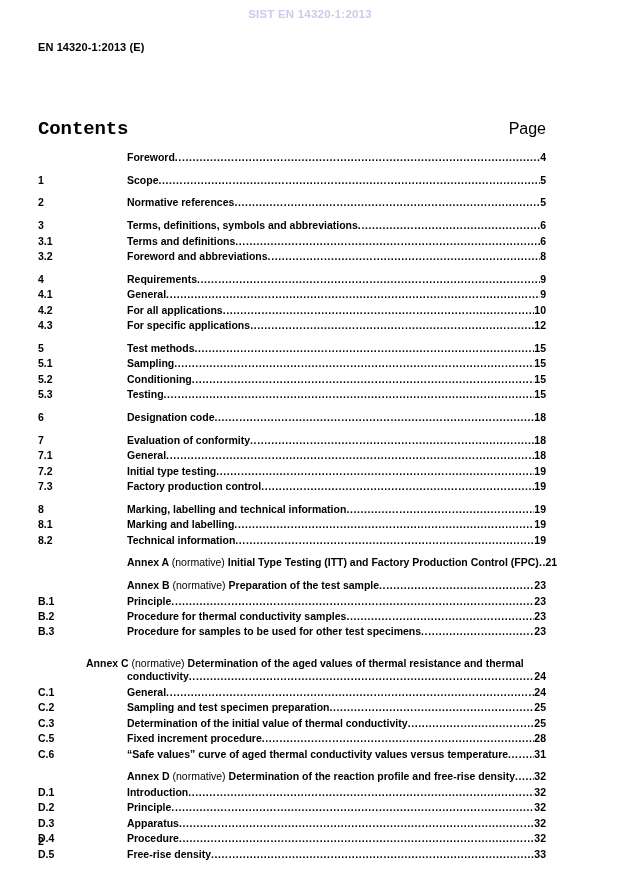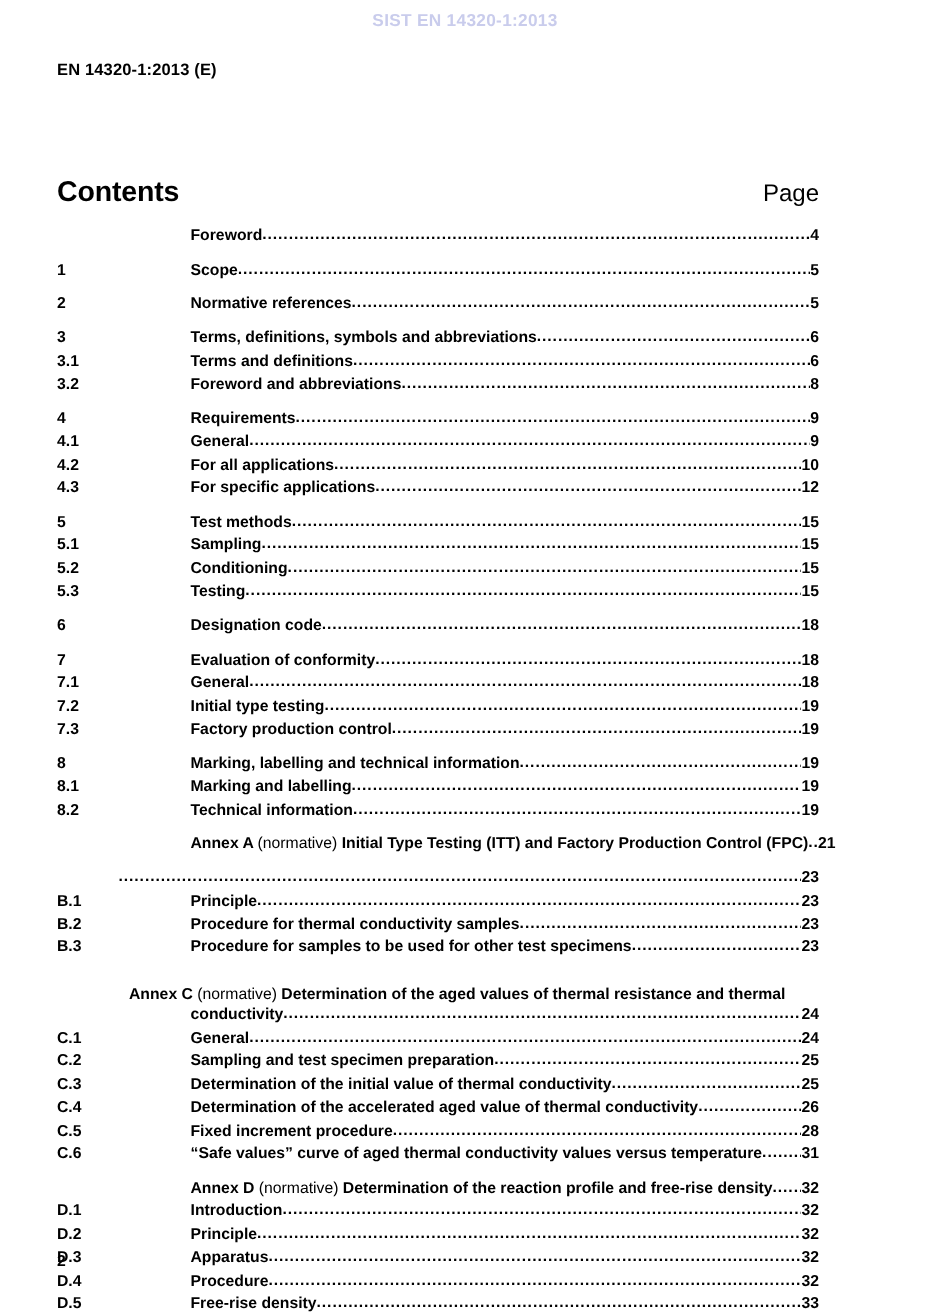--- a/index.html
+++ b/index.html
@@ -53,20 +53,21 @@
     left: 38px;
     width: 508px;
     display: flex;
     align-items: baseline;
     justify-content: space-between;
   }
   .contents-title {
     font-size: 19px;
     font-weight: bold;
     letter-spacing: -0.1px;
+    font-family: Liberation Mono, monospace;
   }
   .page-label {
     font-size: 16px;
     font-weight: normal;
   }
 
   
   .toc {
     position: absolute;
     top: 152px;
@@ -299,20 +300,21 @@
         <span class="pg">19</span>
       </div>
       <div class="toc-entry gap-before">
         <span class="num empty"></span>
         <span class="title-cell"><span>Annex A </span><span class="reg">(normative)</span><span>  Initial Type Testing (ITT) and Factory Production Control (FPC)</span></span>
         <span class="leader"></span>
         <span class="pg">21</span>
       </div>
       <div class="toc-entry gap-before">
         <span class="num empty"></span>
+        <span class="title-cell"><span>Annex B </span><span class="reg">(normative)</span><span>  Preparation of the test sample </span></span>
         <span class="leader"></span>
         <span class="pg">23</span>
       </div>
       <div class="toc-entry">
         <span class="num">B.1</span>
         <span class="title-cell">Principle</span>
         <span class="leader"></span>
         <span class="pg">23</span>
       </div>
       <div class="toc-entry">
@@ -347,26 +349,20 @@
         <span class="leader"></span>
         <span class="pg">25</span>
       </div>
       <div class="toc-entry">
         <span class="num">C.3</span>
         <span class="title-cell">Determination of the initial value of thermal conductivity </span>
         <span class="leader"></span>
         <span class="pg">25</span>
       </div>
       <div class="toc-entry">
-        <span class="num">C.4</span>
-        <span class="title-cell">Determination of the accelerated aged value of thermal conductivity </span>
-        <span class="leader"></span>
-        <span class="pg">26</span>
-      </div>
-      <div class="toc-entry">
         <span class="num">C.5</span>
         <span class="title-cell">Fixed increment procedure</span>
         <span class="leader"></span>
         <span class="pg">28</span>
       </div>
       <div class="toc-entry">
         <span class="num">C.6</span>
         <span class="title-cell">“Safe values” curve of aged thermal conductivity values versus temperature </span>
         <span class="leader"></span>
         <span class="pg">31</span>

